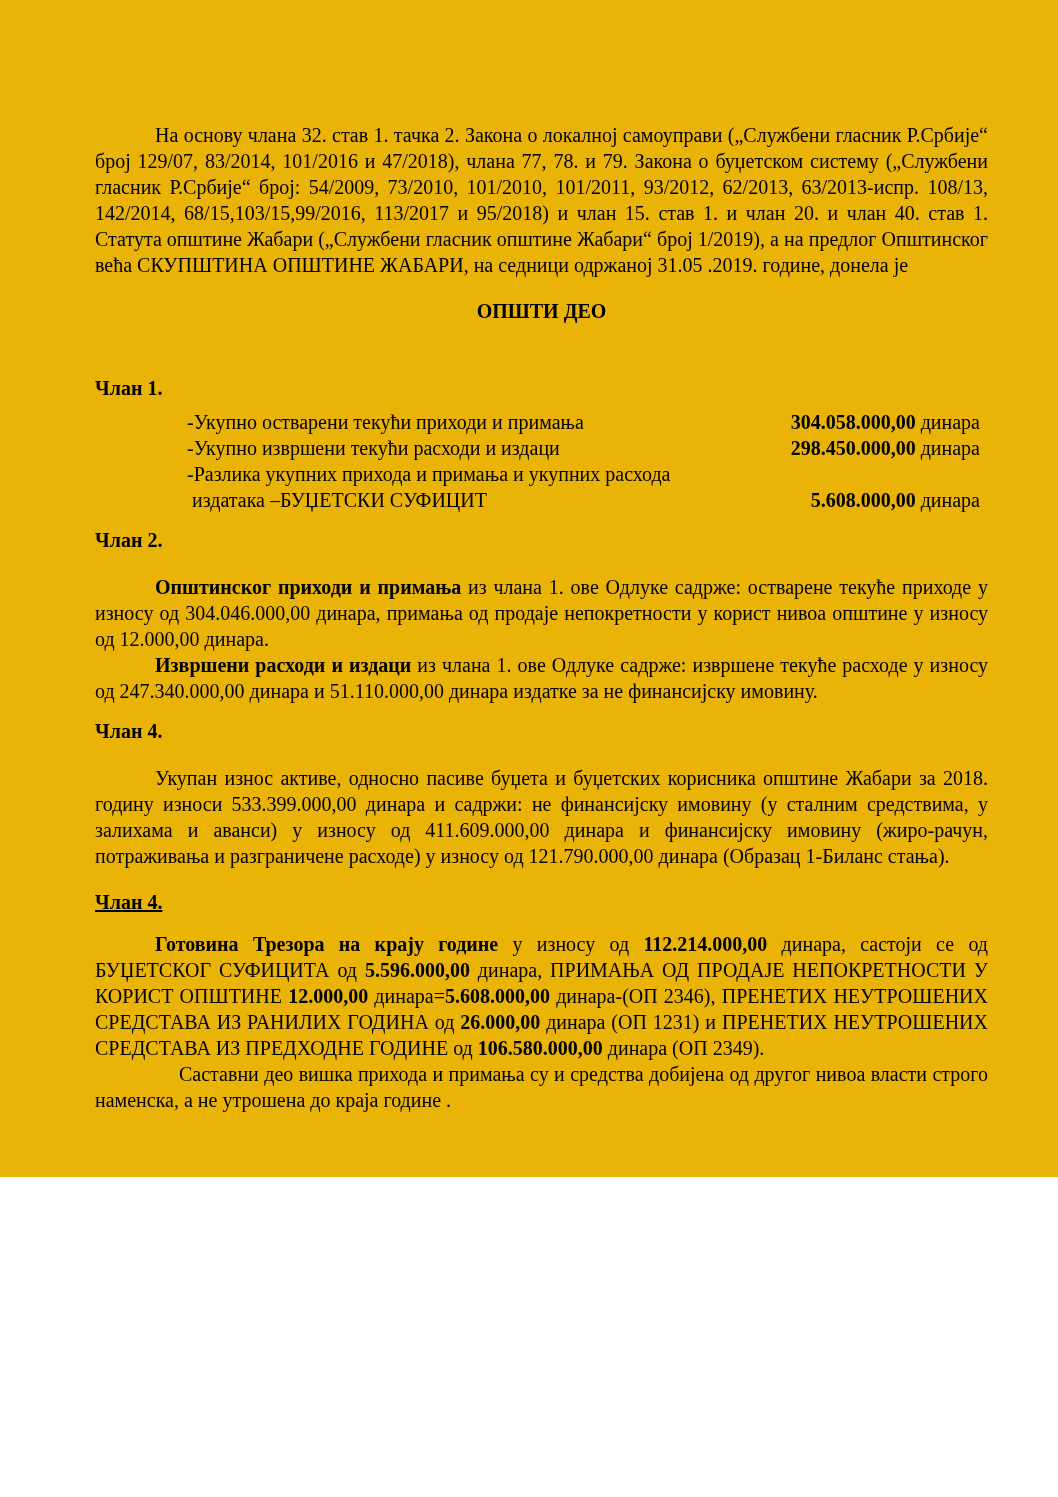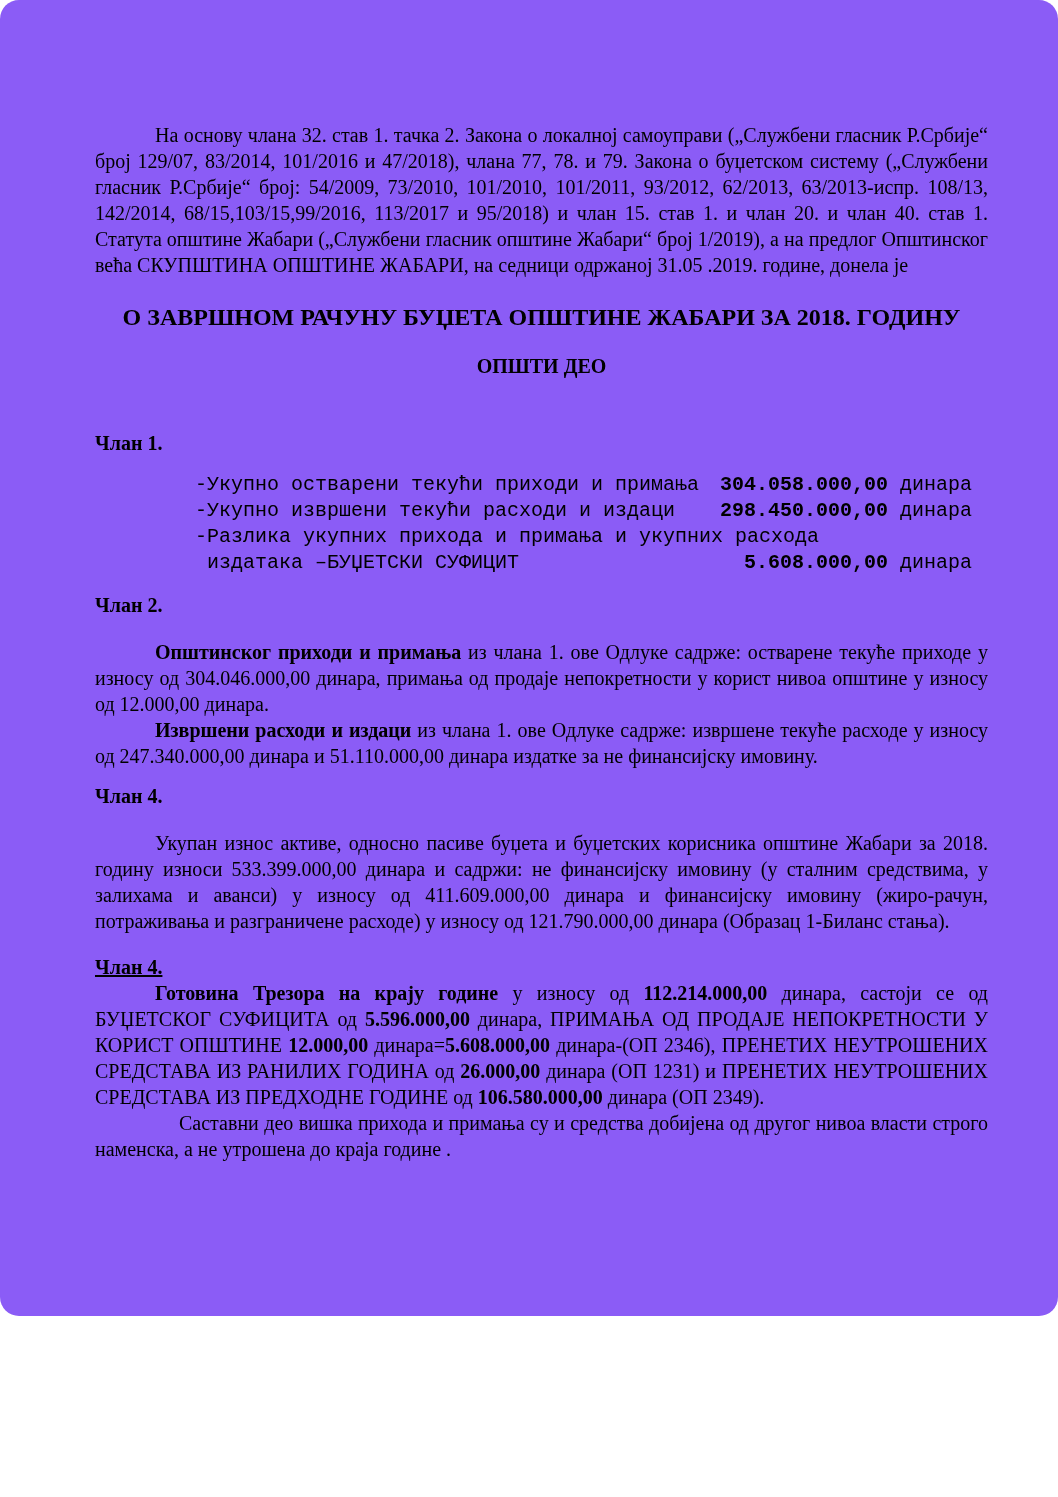--- a/index.html
+++ b/index.html
@@ -1,24 +1,23 @@
 <!DOCTYPE html>
 <html><head>
 <meta charset="utf-8">
 <style>
   html, body { margin: 0; padding: 0; background: #ffffff; }
   .page {
     position: relative;
     width: 1058px;
-    height: 1316px;
-    background: #8b5cf6;
+    height: 1177px;
+    background: #eab308;
     font-family: "Liberation Serif", "DejaVu Serif", serif;
     color: #000000;
     overflow: hidden;
-    border-radius: 19px;
   }
   .content {
     position: absolute;
     left: 95px;
     top: 0;
     width: 893px;
     padding-top: 122px;
   }
   .body {
     font-size: 20px;
@@ -58,22 +57,22 @@
     text-align: left;
     margin: 0;
   }
   .mt-a1 { margin-top: 51px; }
   .mt-a2 { margin-top: 14px; }
   .mt-a3 { margin-top: 14px; }
   .mt-a4 { margin-top: 20px; text-decoration: underline; }
   .mt-p  { margin-top: 22px; }
   .mt-p2 { margin-top: 21px; }
   .mt-p3 { margin-top: 21px; }
-  .mt-p4 { }
-  .list { margin: 16px; font-family: Liberation Mono, monospace; }
+  .mt-p4 { margin-top: 16px; }
+  .list { margin: 8px; }
   .list-row {
     display: flex;
     justify-content: space-between;
     padding-left: 84px;
     font-size: 20px;
     line-height: 26px;
   }
   .list-label { white-space: pre-wrap; }
   .list-amount { white-space: nowrap; }
   .list-amount .num { font-weight: bold; }
@@ -86,21 +85,20 @@
   }
 </style>
 </head>
 <body>
 
 <div class="page">
   <div class="content">
 
     <p class="body indent">На основу члана 32. став 1. тачка 2. Закона о локалној самоуправи („Службени гласник Р.Србије“ број 129/07, 83/2014, 101/2016 и 47/2018), члана 77, 78. и 79. Закона о буџетском систему („Службени гласник Р.Србије“ број: 54/2009, 73/2010, 101/2010, 101/2011, 93/2012, 62/2013, 63/2013-испр. 108/13, 142/2014, 68/15,103/15,99/2016, 113/2017 и 95/2018) и члан 15. став 1. и члан 20. и члан 40. став 1. Статута општине Жабари („Службени гласник општине Жабари“ број 1/2019), а на предлог Општинског већа СКУПШТИНА ОПШТИНЕ ЖАБАРИ, на седници одржаној  31.05 .2019. године, донела је</p>
 
-    <h2 class="subtitle">О ЗАВРШНОМ РАЧУНУ БУЏЕТА ОПШТИНЕ ЖАБАРИ ЗА 2018. ГОДИНУ</h2>
     <h3 class="section-heading">ОПШТИ ДЕО</h3>
 
     <h4 class="article-heading mt-a1">Члан 1.</h4>
     <div class="list">
       <div class="list-row">
         <span class="list-label">-Укупно остварени текући приходи и примања</span>
         <span class="list-amount"><span class="num">304.058.000,00</span> <span>динара</span></span>
       </div>
       <div class="list-row">
         <span class="list-label">-Укупно извршени текући расходи и издаци</span>

